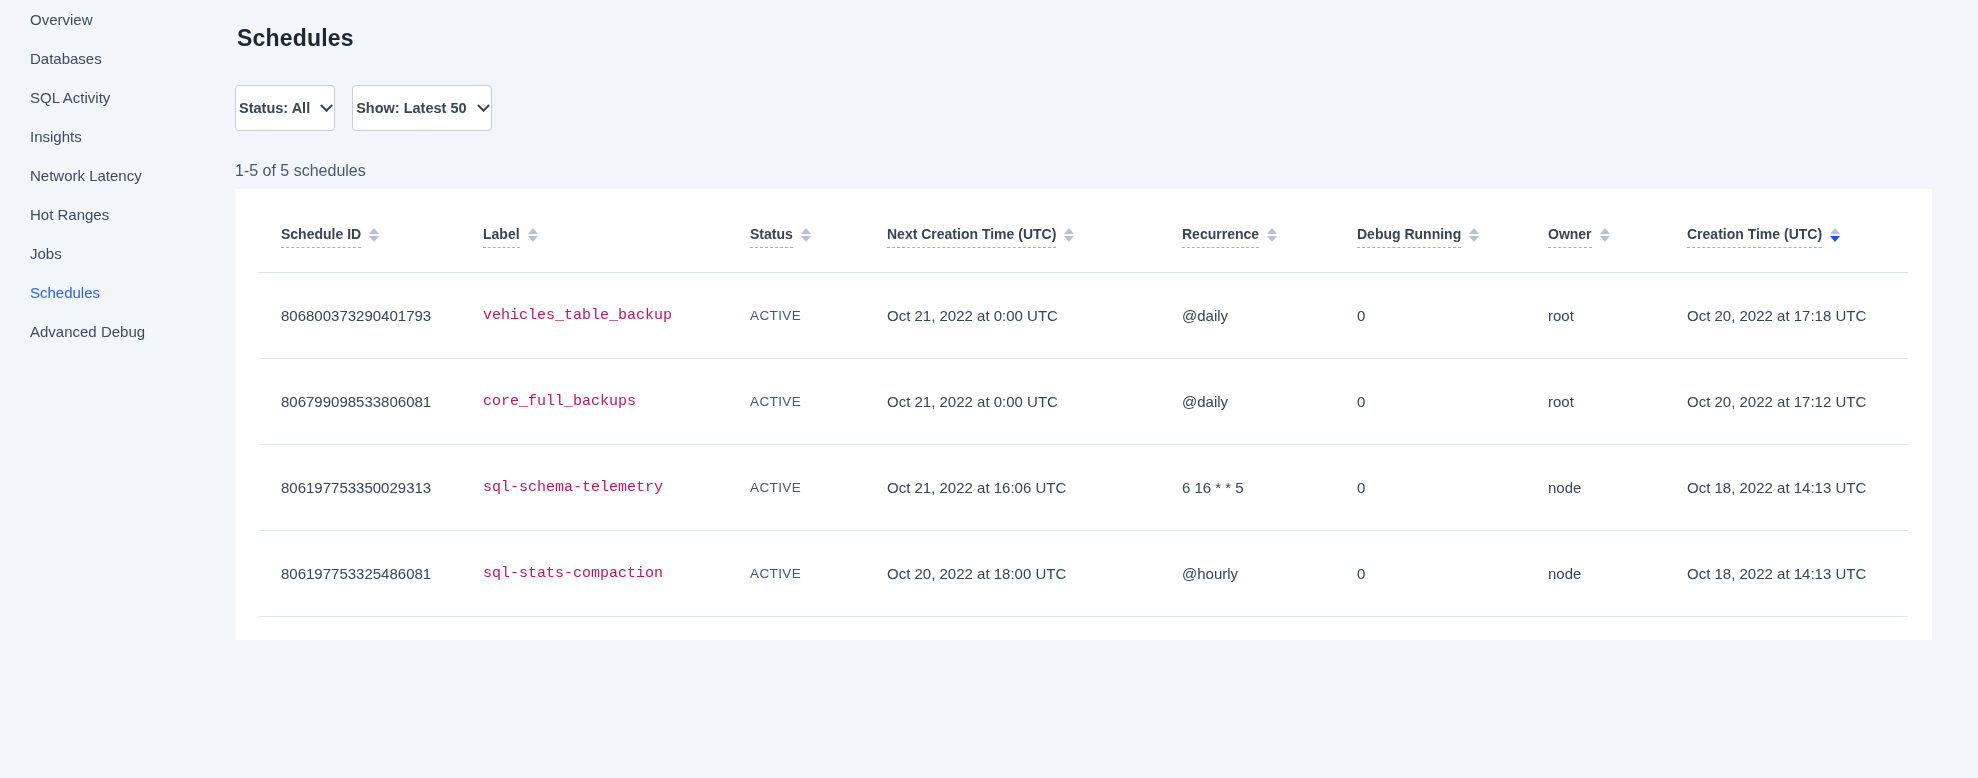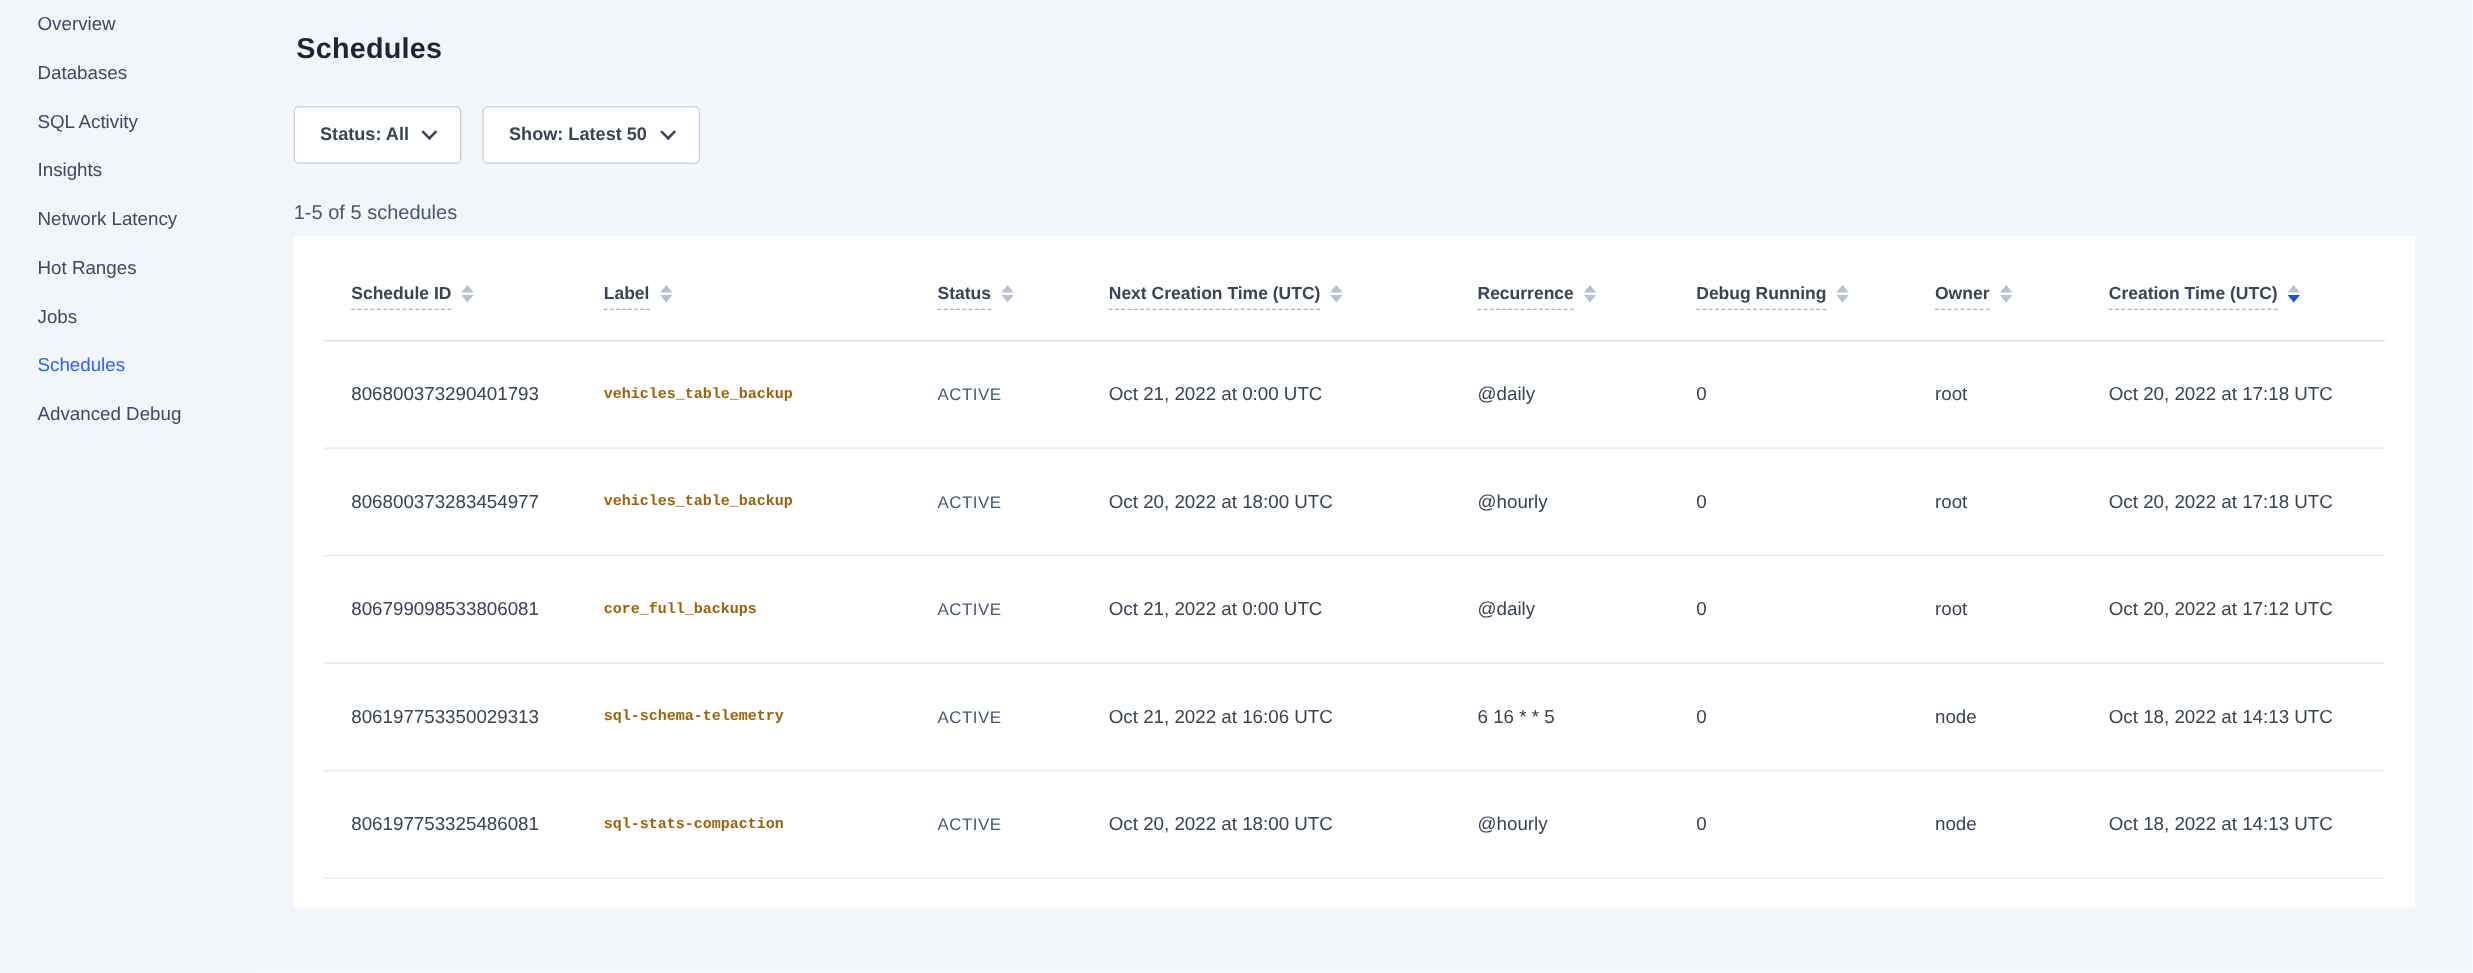--- a/index.html
+++ b/index.html
@@ -39,21 +39,21 @@
   .filters {
     display: flex;
     gap: 17px;
     margin-top: 33px;
   }
   .dropdown-btn {
     display: inline-flex;
     align-items: center;
     gap: 12px;
     height: 46px;
-    padding: 0 20px;
+    padding: 0 3px;
     background: #ffffff;
     border: 1px solid #c7cdda;
     border-radius: 4px;
     font-family: "Liberation Sans", sans-serif;
     font-size: 14.5px;
     font-weight: bold;
     color: #394455;
     cursor: pointer;
   }
   .chevron {
@@ -127,23 +127,23 @@
     vertical-align: middle;
     padding-left: 22px;
     border-bottom: 1px solid #e2e6ef;
     font-size: 15px;
     color: #394455;
     white-space: nowrap;
     overflow: hidden;
   }
   td.c-label {
     font-family: "Liberation Mono", "DejaVu Sans Mono", monospace;
-    font-weight: bold;
-    font-size: 12px;
-    color: #a16207;
+    font-weight: normal;
+    font-size: 15px;
+    color: #be185d;
   }
   td.c-status {
     font-size: 13.5px;
     color: #475872;
     letter-spacing: 0.4px;
   }
 </style>
 </head>
 <body>
 
@@ -268,30 +268,20 @@
           <td class="c-id">806800373290401793</td>
           <td class="c-label">vehicles_table_backup</td>
           <td class="c-status">ACTIVE</td>
           <td>Oct 21, 2022 at 0:00 UTC</td>
           <td>@daily</td>
           <td>0</td>
           <td>root</td>
           <td>Oct 20, 2022 at 17:18 UTC</td>
         </tr>
         <tr>
-          <td class="c-id">806800373283454977</td>
-          <td class="c-label">vehicles_table_backup</td>
-          <td class="c-status">ACTIVE</td>
-          <td>Oct 20, 2022 at 18:00 UTC</td>
-          <td>@hourly</td>
-          <td>0</td>
-          <td>root</td>
-          <td>Oct 20, 2022 at 17:18 UTC</td>
-        </tr>
-        <tr>
           <td class="c-id">806799098533806081</td>
           <td class="c-label">core_full_backups</td>
           <td class="c-status">ACTIVE</td>
           <td>Oct 21, 2022 at 0:00 UTC</td>
           <td>@daily</td>
           <td>0</td>
           <td>root</td>
           <td>Oct 20, 2022 at 17:12 UTC</td>
         </tr>
         <tr>

